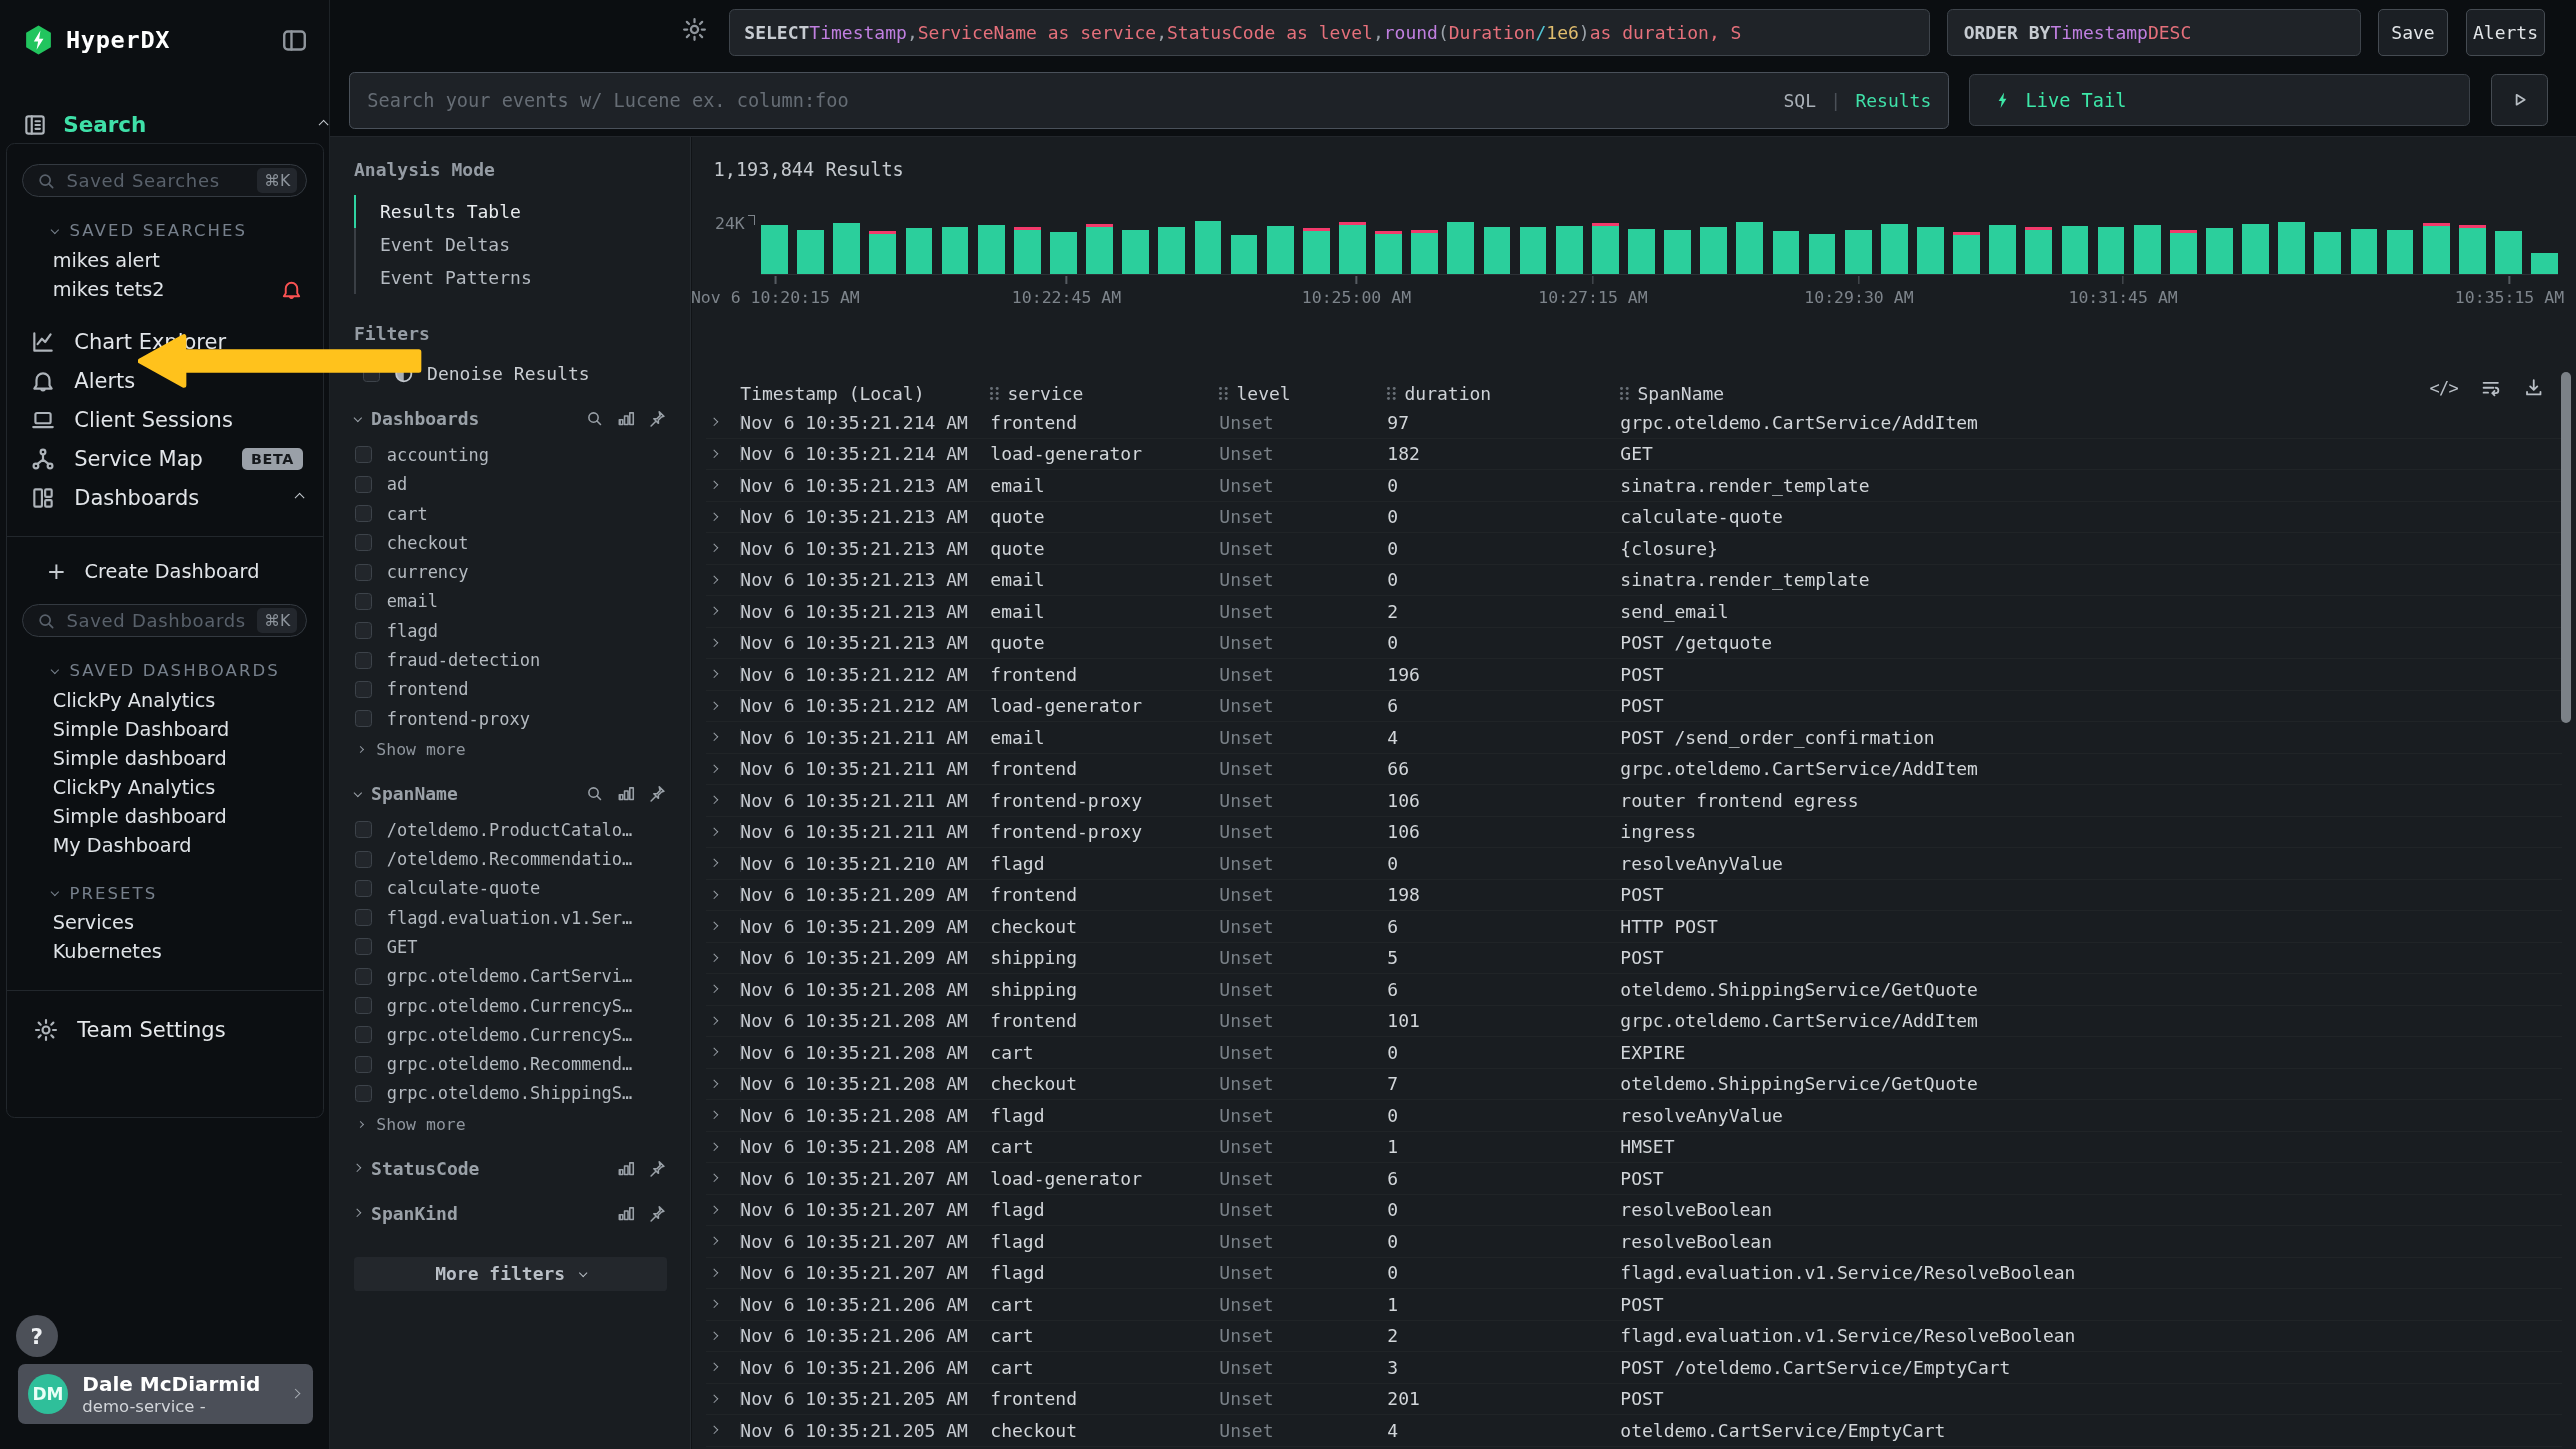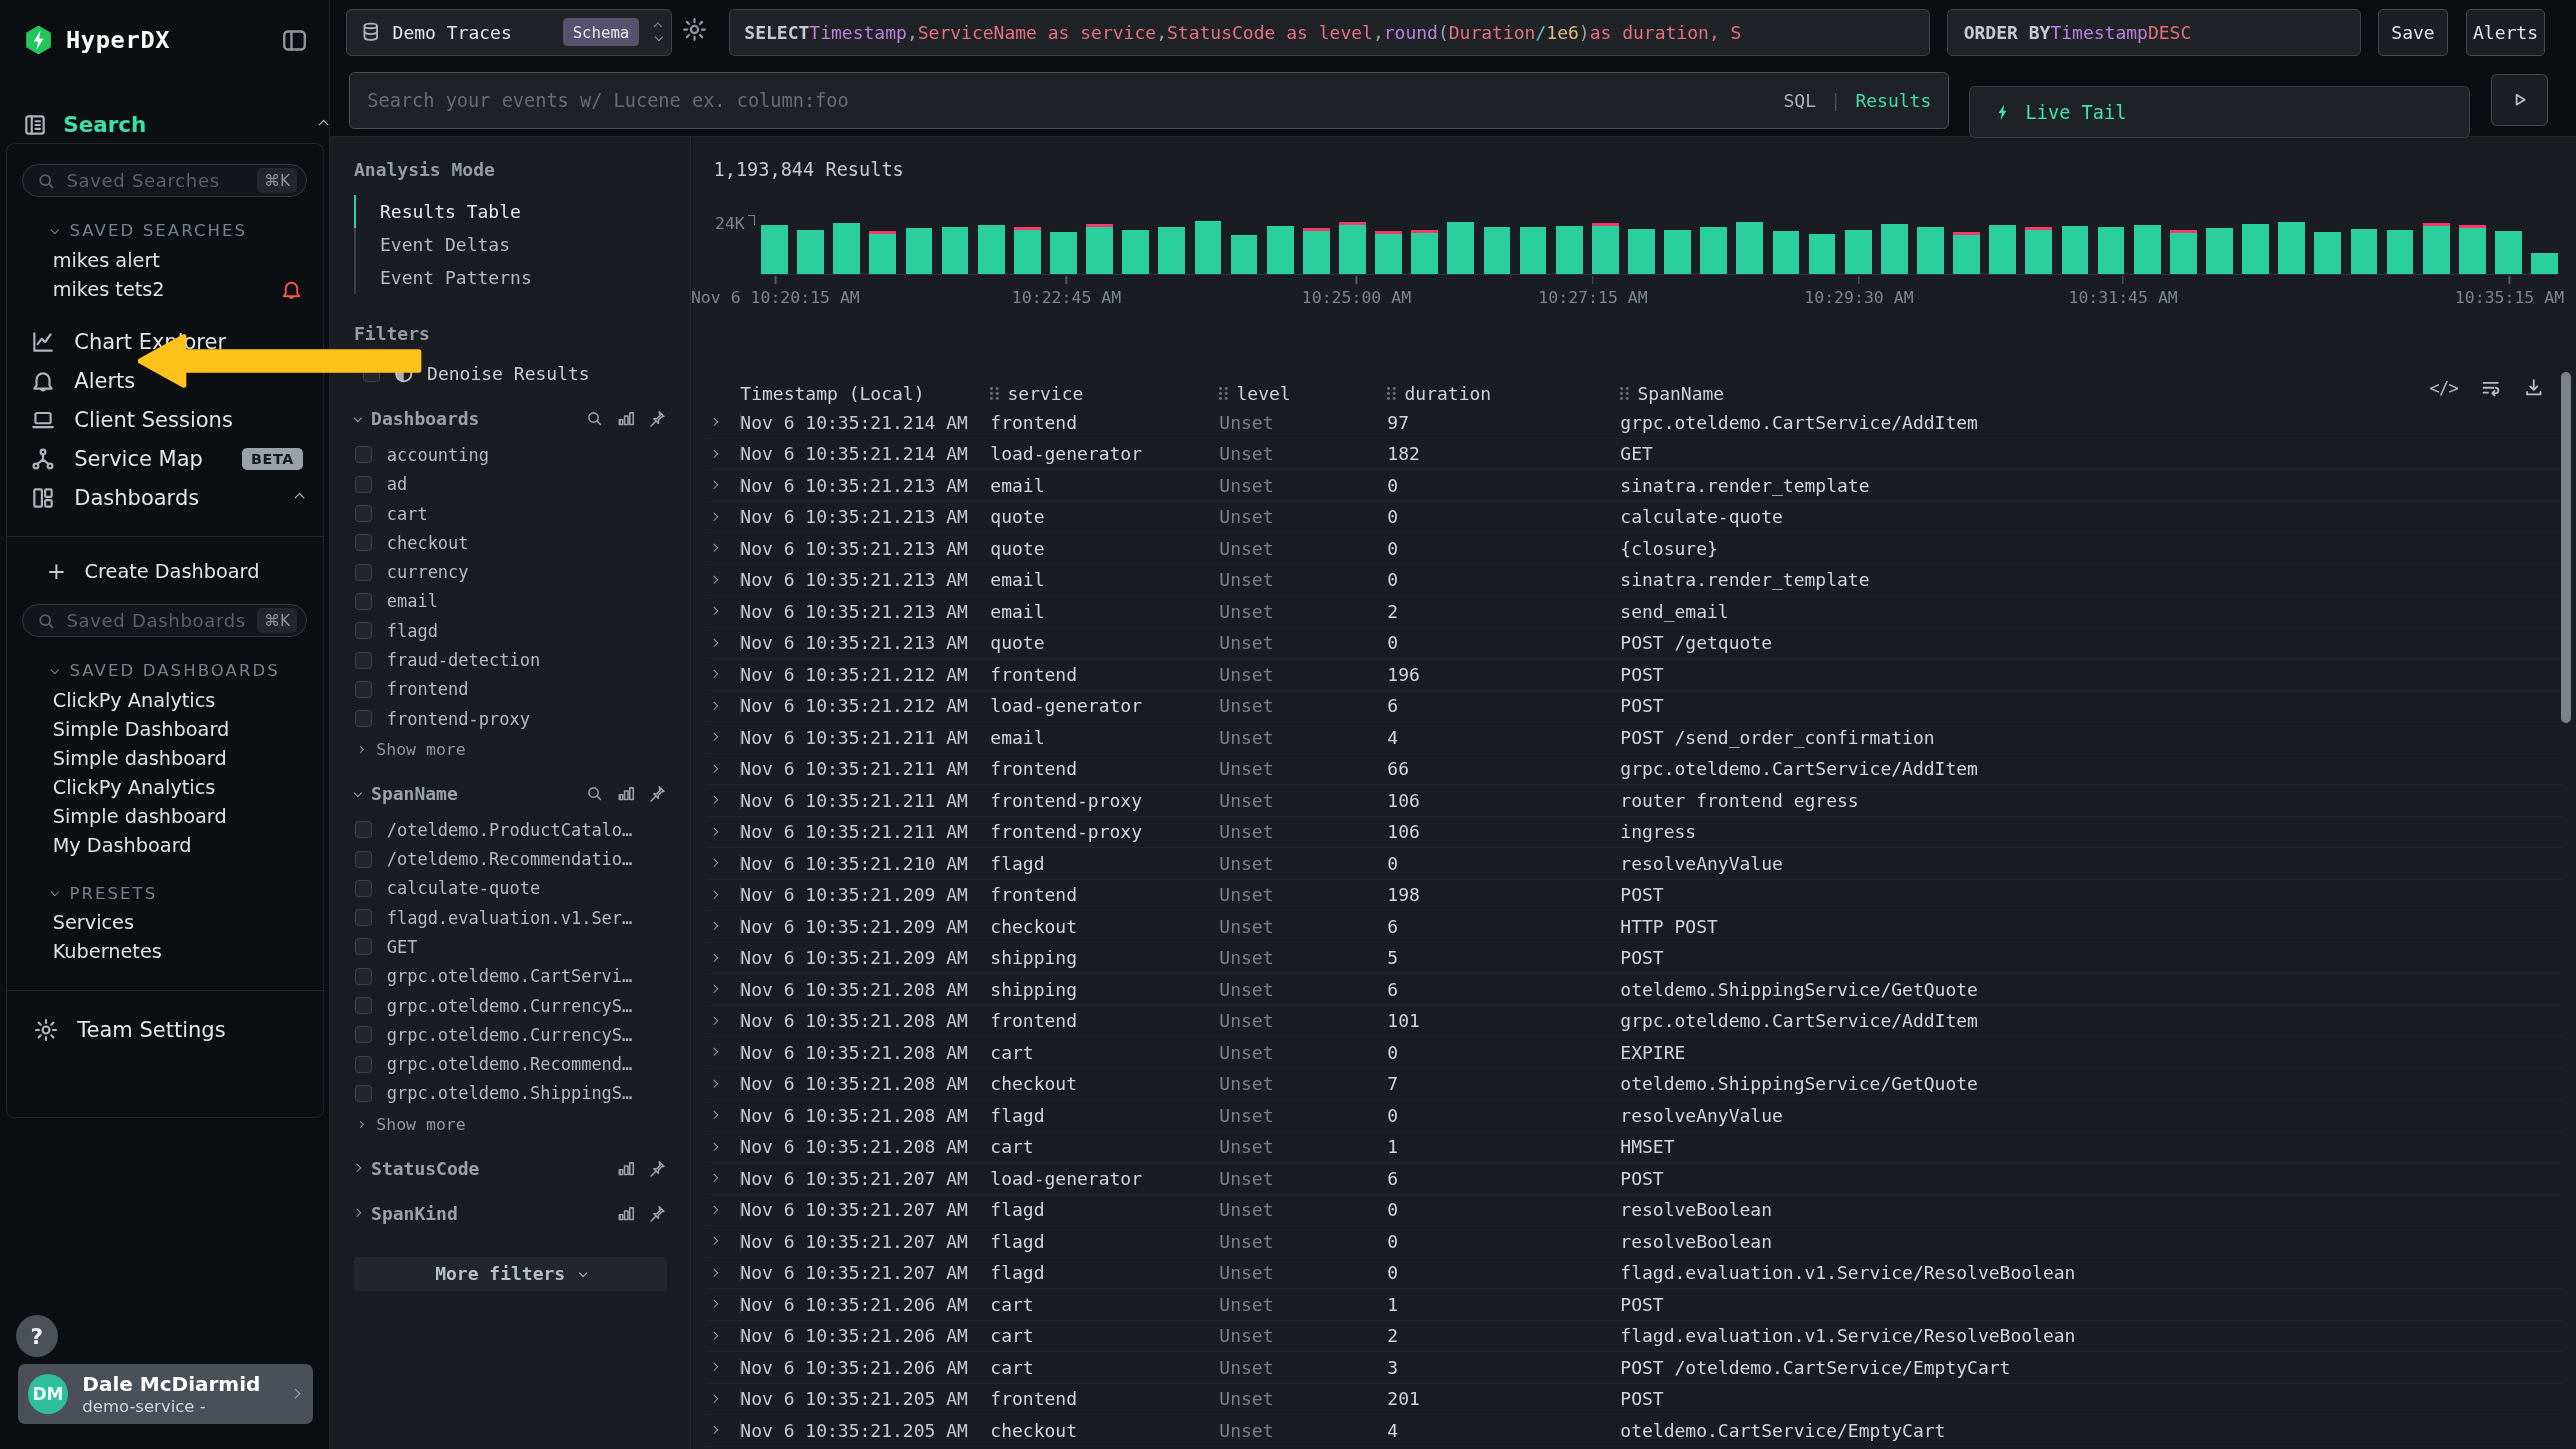--- a/index.html
+++ b/index.html
@@ -97,21 +97,21 @@
     background:#1e2227; border:0.7px solid #4a515a; border-radius:5.7px; display:flex;
     align-items:center; padding:0 17px; gap:14.3px; }
   .search-input { flex:1; background:transparent; border:none; outline:none; color:#c9cdd2;
     font-size:18.6px; font-family:"DejaVu Sans Mono","Liberation Mono",monospace; }
   .search-input::placeholder { color:#666d75; }
   .mode-sql { color:#aab1b8; font-size:18px; }
   .mode-div { color:#4a5057; font-size:18px; }
   .mode-lucene { color:#3fe0a8; font-size:18px; }
   .livetail { position:absolute; left:1639px; top:74px; width:501px; height:52px;
     background:#1e2227; border:0.7px solid #3a4047; border-radius:5.7px; display:flex;
-    align-items:center; gap:13px; padding:0 24px; color:#3de8a8; font-size:18.6px;margin-top:12px; }
+    align-items:center; gap:13px; padding:0 24px; color:#3de8a8; font-size:18.6px; }
   .play-btn { position:absolute; left:2161px; top:74px; width:57px; height:52px;
     background:#1b1f24; border:0.7px solid #454b52; border-radius:5.7px; color:#b6bcc2;
     display:flex; align-items:center; justify-content:center; }
 
   
   .filters-panel { position:absolute; left:330px; top:137px; width:361px; bottom:0;
     background:#191d21; border-right:0.7px solid #262b30; padding:21.5px 23px 0 24px;
     font-family:"DejaVu Sans Mono","Liberation Mono",monospace; z-index:3; }
   .panel-title { color:#959ca4; font-size:18px; font-weight:bold; }
   .mode-list { margin:15.7px 0 29px 0; }
@@ -350,33 +350,20 @@
     </div>
     <span class="chev right"></span>
   </div>
 
   <svg class="annot-arrow" width="288" height="56" viewBox="0 0 402 78">
     <polygon points="3,39 64,5 64,26 392,26 392,52 64,52 64,73" fill="#ffc21c" stroke="#ffc21c" stroke-width="7" stroke-linejoin="round"></polygon>
   </svg>
 </div>
 
 <div class="topbar mono">
-  <div class="tb-box src-box">
-    <svg class="ic" width="21.5" height="21.5" viewBox="0 0 24 24" style="color:#aeb4ba">
-      <ellipse cx="12" cy="5.5" rx="7" ry="2.6"></ellipse>
-      <path d="M5 5.5v13c0 1.4 3.1 2.6 7 2.6s7-1.2 7-2.6v-13"></path>
-      <path d="M5 12c0 1.4 3.1 2.6 7 2.6s7-1.2 7-2.6"></path>
-    </svg>
-    <span class="src-label">Demo Traces</span>
-    <span class="chip-schema">Schema</span>
-    <span class="updown">
-      <span class="chev up"></span>
-        <span class="chev down"></span>
-    </span>
-  </div>
   <svg class="ic tb-gear" width="27" height="27" viewBox="0 0 24 24">
     <circle cx="12" cy="12" r="3.2"></circle>
     <path d="M12 2.8v2.7M12 18.5v2.7M2.8 12h2.7M18.5 12h2.7M5.2 5.2l1.9 1.9M16.9 16.9l1.9 1.9M18.8 5.2l-1.9 1.9M7.1 16.9l-1.9 1.9"></path>
   </svg>
   <div class="tb-box query-box" id="select-query">
       <span class="q-kw">SELECT </span>
       <span class="q-type">Timestamp</span>
       <span class="q-pln">, </span>
       <span class="q-col">ServiceName as service</span>
       <span class="q-pln">, </span>

